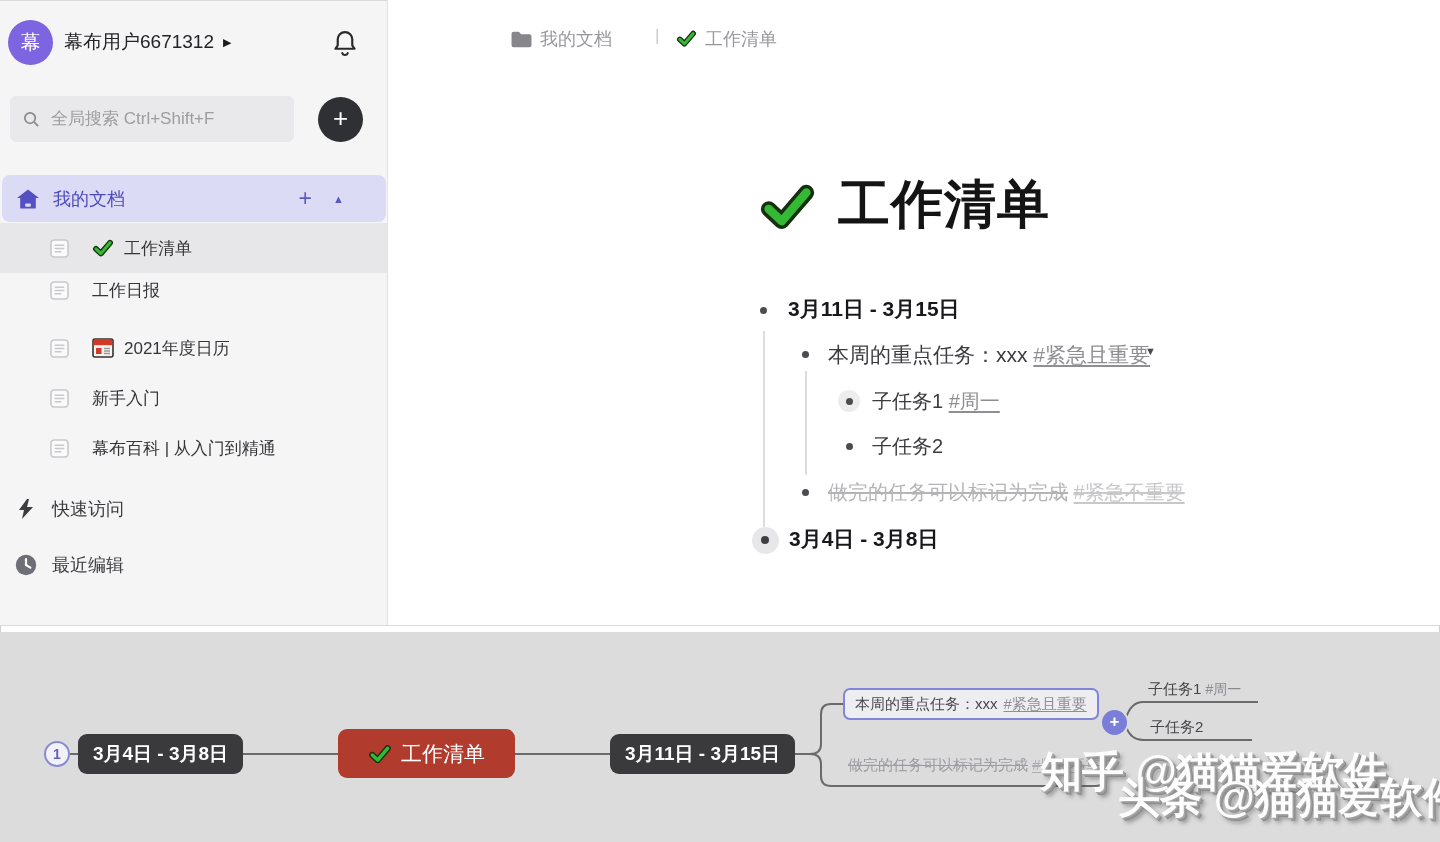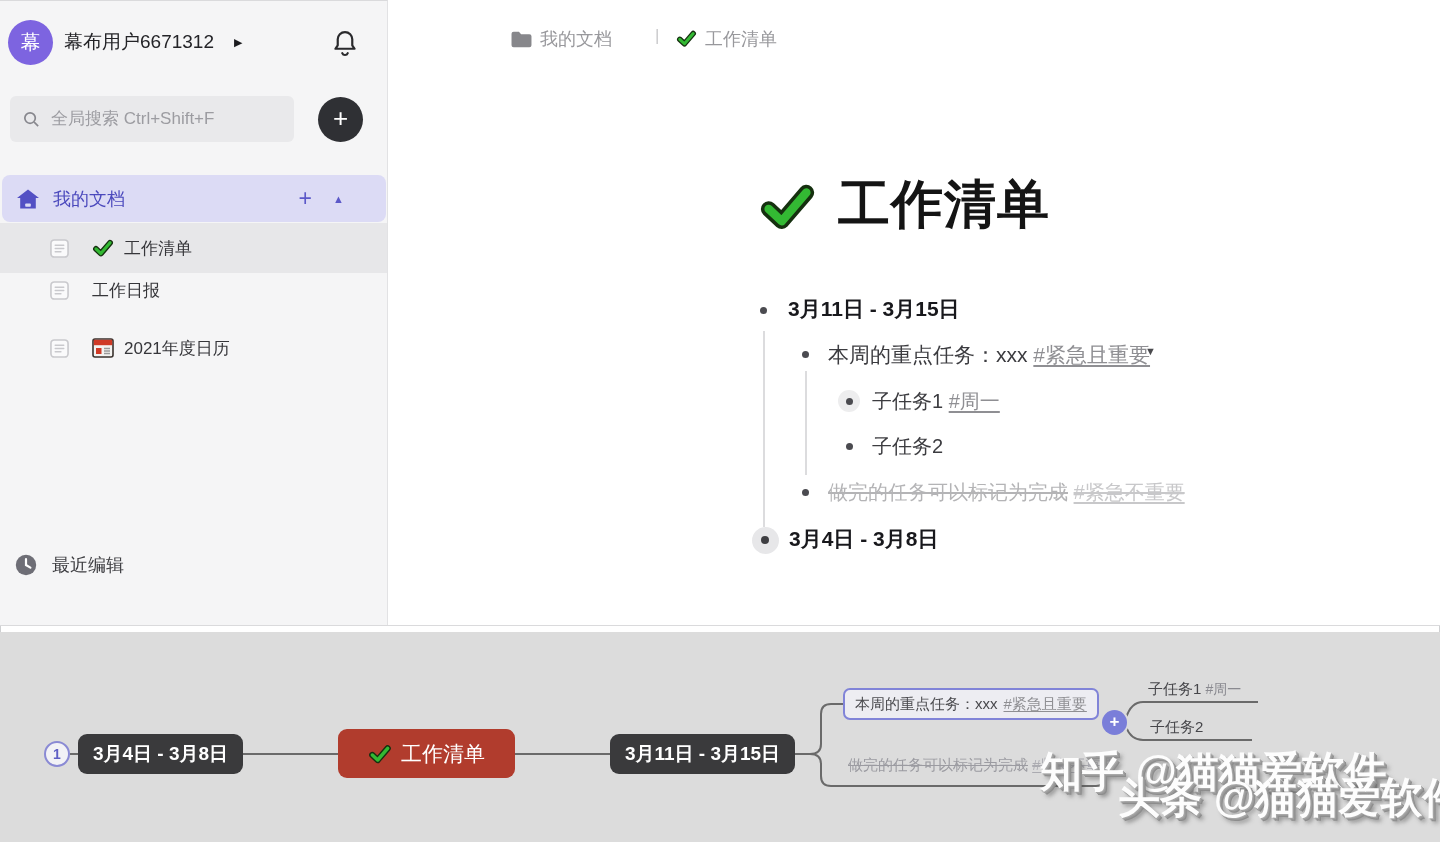--- a/index.html
+++ b/index.html
@@ -9,21 +9,21 @@
 
   
   .app-top { position:absolute; left:0; top:0; width:1440px; height:626px; background:#fff;
              border-bottom:1px solid #dadadc; overflow:hidden; }
 
   
   .sidebar { position:absolute; left:0; top:0; width:388px; height:626px; background:#f5f5f6;
              border-right:1px solid #e2e2e4; border-top:1px solid #dadadc; overflow:hidden; }
   .avatar { position:absolute; left:8px; top:19px; width:45px; height:45px; border-radius:50%;
             background:#7d64e0; color:#fff; font-size:20px; display:flex; align-items:center; justify-content:center; }
-  .user-row { position:absolute; left:64px; top:28px; display:inline-flex; align-items:center; gap:20px; cursor:pointer; }
+  .user-row { position:absolute; left:64px; top:28px; display:inline-flex; align-items:center; gap:9px; cursor:pointer; }
   .user-name { font-size:19px; color:#242428; font-weight:500; }
   .user-caret { font-size:11px; color:#1b1b1e; }
   .bell { position:absolute; left:331px; top:27px; width:28px; height:30px; cursor:pointer; }
   .search-box { position:absolute; left:10px; top:95px; width:284px; height:46px; background:#e9e9eb;
                 border-radius:6px; display:flex; align-items:center; padding:0 12px; gap:10px; }
   .search-box input { flex:1; border:none; outline:none; background:transparent; font-size:17px; color:#333;
                       font-family:"Liberation Sans", sans-serif; }
   .search-box input::placeholder { color:#9c9ca1; }
   .new-btn { position:absolute; left:318px; top:96px; width:45px; height:45px; border-radius:50%;
              background:#2f3034; color:#fff; font-size:26px; line-height:1; border:none; cursor:pointer;
@@ -167,22 +167,42 @@
         </svg>
         <svg class="badge-ic" viewBox="0 0 22 21">
           <rect x="1" y="1.5" width="20" height="18" rx="2" fill="#f4f3f1" stroke="#3a322e" stroke-width="1.6"></rect>
           <rect x="1.8" y="2.3" width="18.4" height="5.4" fill="#d03a26"></rect>
           <rect x="4" y="10.5" width="5.5" height="6" fill="#d03a26"></rect>
           <path d="M12 11 h6 M12 13.5 h6 M12 16 h6" stroke="#9a9a9a" stroke-width="1.3"></path>
         </svg>
         <span class="lbl-near">2021年度日历</span>
       </div>
 
-
-
+      <div class="doc-row" style="top:372px">
+        <svg class="doc-ic" viewBox="0 0 20 20">
+          <rect x="1" y="1" width="18" height="18" rx="3.5" fill="#fafafb" stroke="#c9c9cd" stroke-width="1.7"></rect>
+          <path d="M5.5 6.5 h9 M5.5 10 h9 M5.5 13.5 h6" stroke="#c9c9cd" stroke-width="1.5" stroke-linecap="round"></path>
+        </svg>
+        <span class="lbl-far">新手入门</span>
+      </div>
+
+      <div class="doc-row" style="top:422px">
+        <svg class="doc-ic" viewBox="0 0 20 20">
+          <rect x="1" y="1" width="18" height="18" rx="3.5" fill="#fafafb" stroke="#c9c9cd" stroke-width="1.7"></rect>
+          <path d="M5.5 6.5 h9 M5.5 10 h9 M5.5 13.5 h6" stroke="#c9c9cd" stroke-width="1.5" stroke-linecap="round"></path>
+        </svg>
+        <span class="lbl-far">幕布百科 | 从入门到精通</span>
+      </div>
+
+      <div class="nav-row" style="top:482px">
+        <svg class="nav-ic" viewBox="0 0 24 24">
+          <path d="M13 2 L5 13 h5 L8 22 L19 10 h-6 L15 2 Z" fill="#3c3c40"></path>
+        </svg>
+        <span>快速访问</span>
+      </div>
       <div class="nav-row" style="top:538px">
         <svg class="nav-ic" viewBox="0 0 24 24">
           <circle cx="12" cy="12" r="10.2" fill="#6e6e76"></circle>
           <path d="M12 6.2 V12 l4.4 2.6" stroke="#fff" stroke-width="2.2" fill="none" stroke-linecap="round"></path>
         </svg>
         <span>最近编辑</span>
       </div>
     </aside>
 
     <main class="main">

